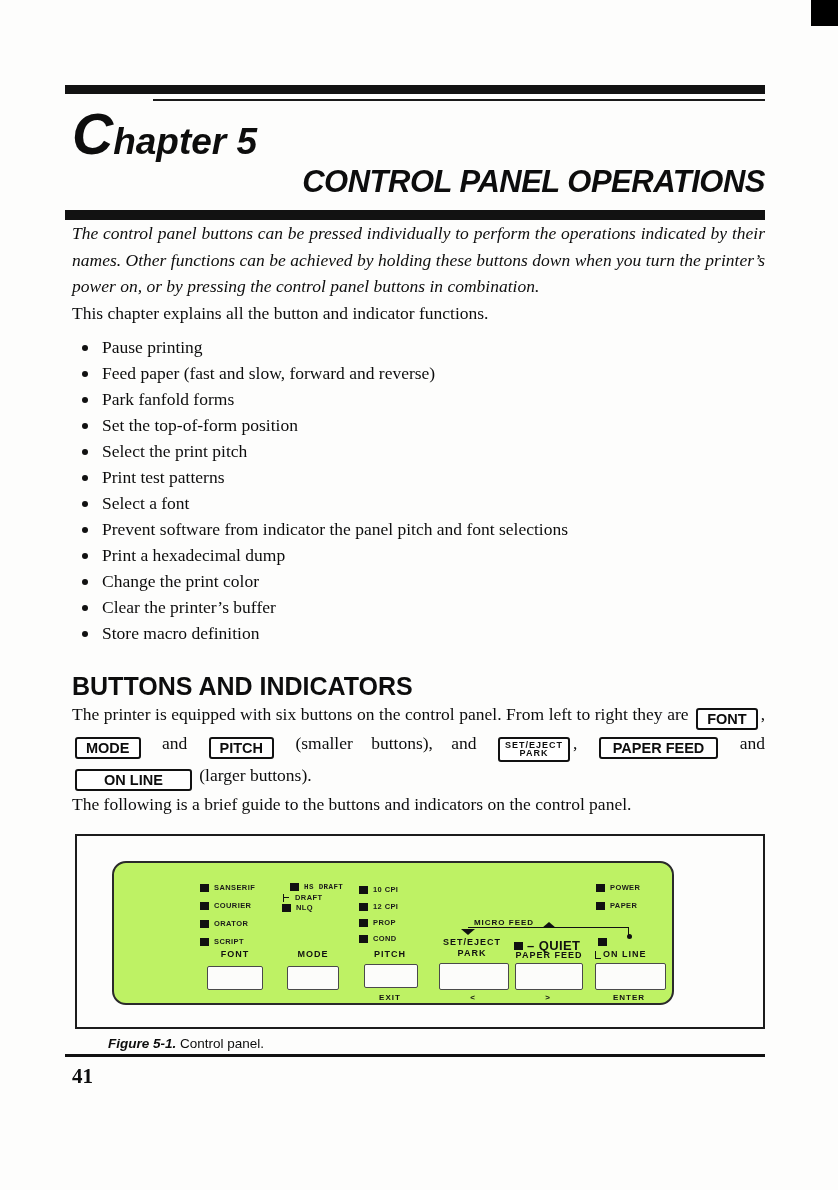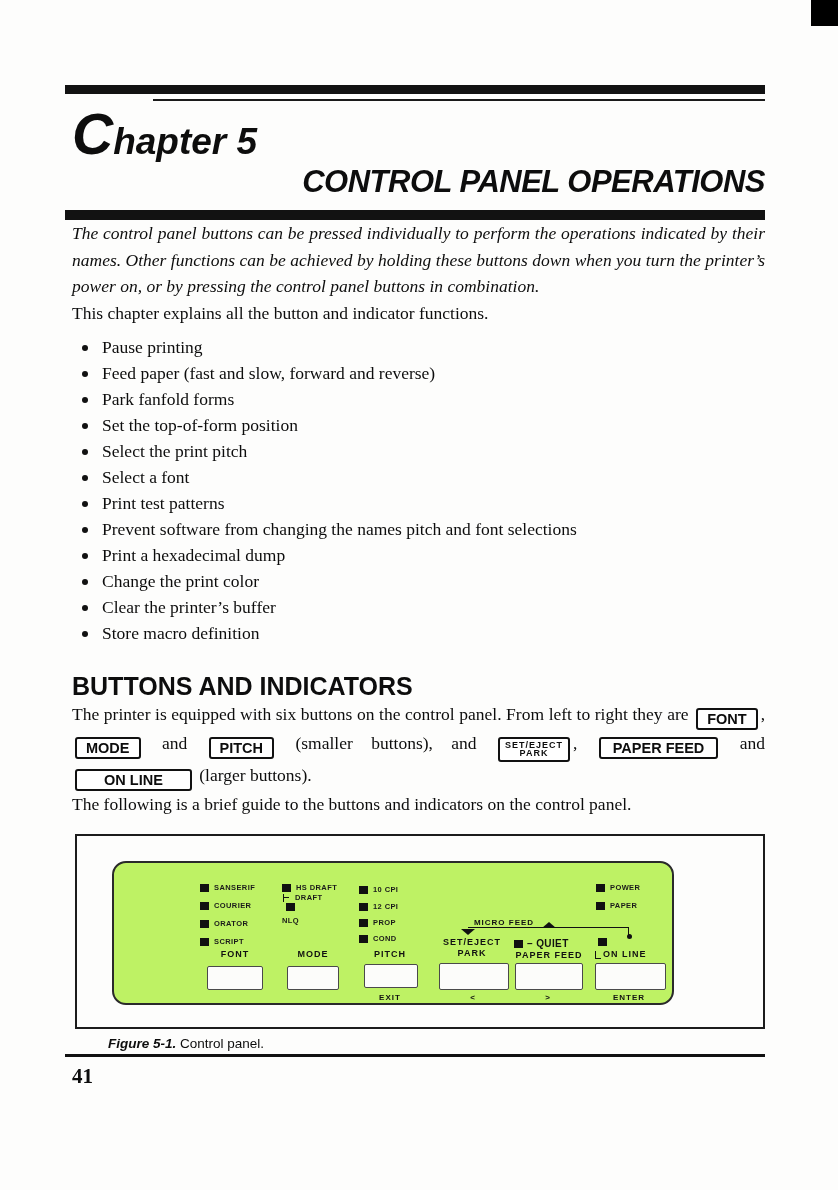--- a/index.html
+++ b/index.html
@@ -84,21 +84,21 @@
   .mf-label{font-size:8px;font-weight:bold;letter-spacing:1px;text-align:center;color:#111;}
   .mf-line{border-top:1.6px solid #111;border-right:1.6px solid #111;}
   .arr-down{width:0;height:0;border-left:7px solid transparent;border-right:7px solid transparent;border-top:6px solid #111;}
   .arr-up{width:0;height:0;border-left:7px solid transparent;border-right:7px solid transparent;border-bottom:6px solid #111;}
   .mf-dot{width:5px;height:5px;border-radius:50%;background:#111;}
   .elbow{position:static;display:inline-block;width:5px;height:7px;border-left:1.4px solid #111;border-bottom:1.4px solid #111;margin-right:2px;}
   .online-row{display:flex;align-items:flex-end;position:absolute;}
   .online-row .ol-text{position:static;font-size:9px;font-weight:bold;letter-spacing:1px;color:#111;white-space:nowrap;}
   .quiet-row{display:flex;align-items:center;gap:4px;position:absolute;}
   .quiet-row .led{position:static;width:9px;height:8px;background:#111;}
-  .quiet-row .q-text{position:static;font-size:10px;font-weight:bold;letter-spacing:.4px;color:#111;white-space:nowrap;}
+  .quiet-row .q-text{position:static;font-size:13px;font-weight:bold;letter-spacing:.4px;color:#111;white-space:nowrap;}
 
   .caption{
     margin-top:7px;font-family:"Liberation Sans",sans-serif;font-size:13.5px;
   }
   .caption .cap-label{font-weight:bold;font-style:italic;margin-left:36px;}
   .caption-rule{height:3px;background:#111;width:700px;margin-left:-7px;margin-top:3px;}
   .page-number{
     font-size:21px;font-weight:bold;margin-top:7px;font-family:"Liberation Serif",serif;
   }
 </style>
@@ -121,23 +121,23 @@
 
     <p class="body justify p1">The control panel buttons can be pressed individually to perform the operations indicated by their names. Other functions can be achieved by holding these buttons down when you turn the printer’s power on, or by pressing the control panel buttons in combination.</p>
     <p class="body p2">This chapter explains all the button and indicator functions.</p>
 
     <ul class="bullets">
       <li><span class="blt"></span><span>Pause printing</span></li>
       <li><span class="blt"></span><span>Feed paper (fast and slow, forward and reverse)</span></li>
       <li><span class="blt"></span><span>Park fanfold forms</span></li>
       <li><span class="blt"></span><span>Set the top-of-form position</span></li>
       <li><span class="blt"></span><span>Select the print pitch</span></li>
+      <li><span class="blt"></span><span>Print test patterns</span></li>
       <li><span class="blt"></span><span>Select a font</span></li>
-      <li><span class="blt"></span><span>Print test patterns</span></li>
-      <li><span class="blt"></span><span>Prevent software from changing the names pitch and font selections</span></li>
+      <li><span class="blt"></span><span>Prevent software from indicator the panel pitch and font selections</span></li>
       <li><span class="blt"></span><span>Print a hexadecimal dump</span></li>
       <li><span class="blt"></span><span>Change the print color</span></li>
       <li><span class="blt"></span><span>Clear the printer’s buffer</span></li>
       <li><span class="blt"></span><span>Store macro definition</span></li>
     </ul>
 
     <h2 class="section-heading">BUTTONS AND INDICATORS</h2>
 
     <p class="body justify p3"><span>The printer is equipped with six buttons on the control panel. From left to right they are</span>
       <span class="keycap">FONT</span><span>,</span>
@@ -166,29 +166,29 @@
           </div>
         <div class="led-row" style="left:86px;top:56px;">
             <span class="led"></span>
             <span class="led-label">ORATOR</span>
           </div>
         <div class="led-row" style="left:86px;top:74px;">
             <span class="led"></span>
             <span class="led-label">SCRIPT</span>
           </div>
 
-        <div class="led-row" style="left:168px;top:20px;">
+        <div class="led-row" style="left:176px;top:20px;font-family:Liberation Mono, monospace;">
             <span class="led"></span>
             <span class="led-label">HS DRAFT</span>
           </div>
         <div class="led-row" style="left:169px;top:30px;">
             <span class="tick"></span>
             <span class="led-label">DRAFT</span>
           </div>
-        <div class="led-row" style="left:168px;top:40px;flex-direction:column;">
+        <div class="led-row" style="left:168px;top:40px;">
             <span class="led"></span>
             <span class="led-label">NLQ</span>
           </div>
 
         <div class="led-row" style="left:245px;top:22px;">
             <span class="led"></span>
             <span class="led-label">10 CPI</span>
           </div>
         <div class="led-row" style="left:245px;top:39px;">
             <span class="led"></span>

